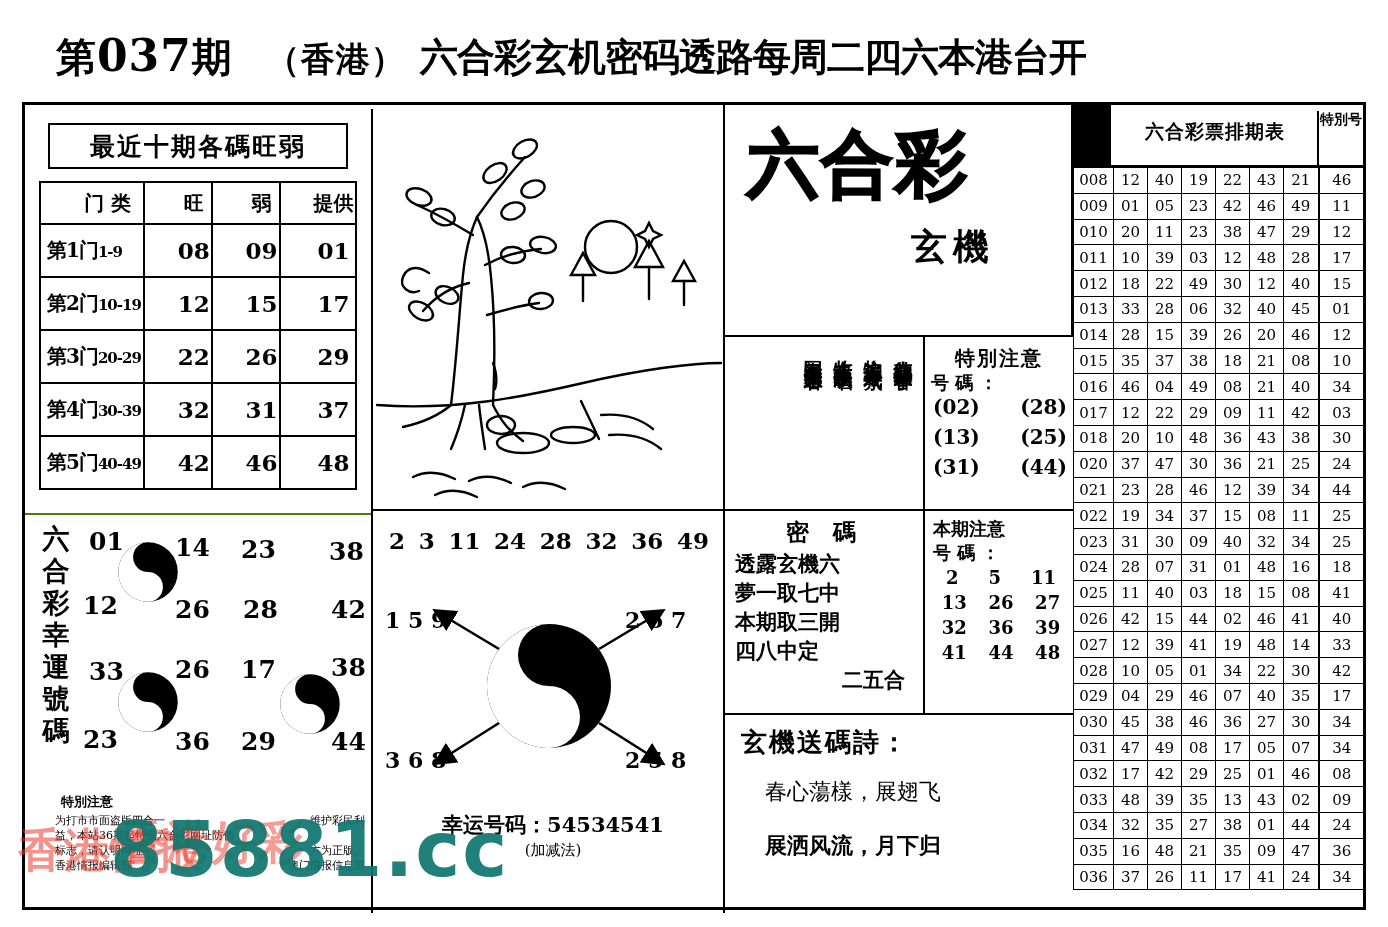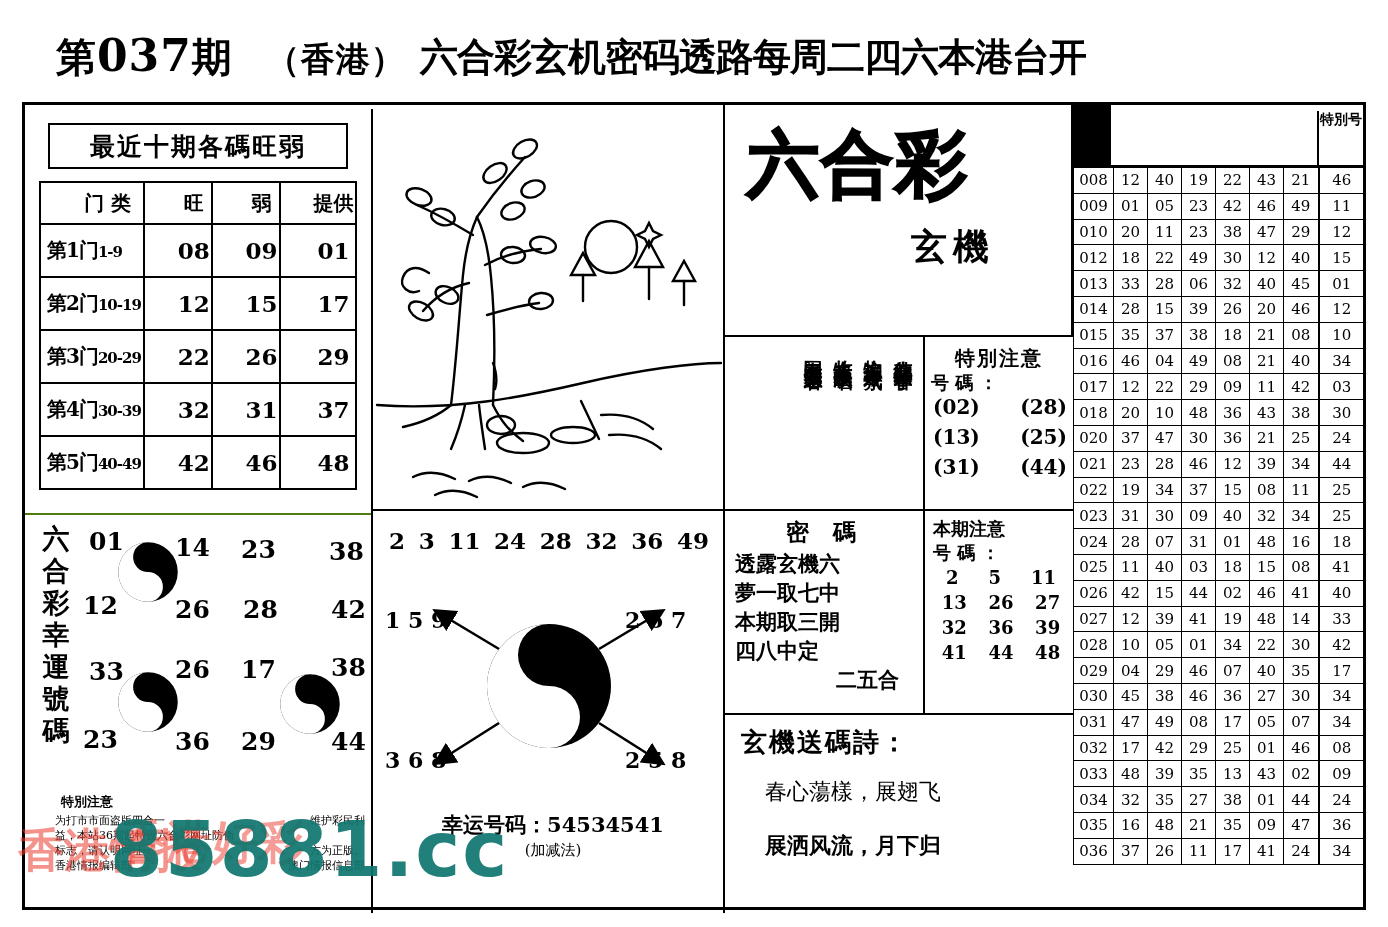--- a/index.html
+++ b/index.html
@@ -128,21 +128,21 @@
     font-family:"DejaVu Serif", serif; font-weight:bold; font-size:18px;
   }
   #panelSpecial .pairs { position:absolute; left:8px; top:58px; width:134px; }
   #panelSpecial .pairs .pr { display:flex; justify-content:space-between; font-family:"DejaVu Serif", serif; font-size:20px; font-weight:bold; margin-bottom:6px;}
 
   #panelCode { left:700px; top:406px; width:200px; height:204px; border-right:2px solid #000; border-bottom:2px solid #000; }
   #panelCode .hd { position:absolute; left:0; top:6px; width:200px; text-align:center;
     font-family:"DejaVu Serif", serif; font-weight:bold; font-size:23px; letter-spacing:8px;}
   #panelCode .lines { position:absolute; left:10px; top:38px; width:190px;
     font-family:"DejaVu Serif", serif; font-weight:bold; font-size:21px; line-height:29px;}
-  #panelCode .lines .ind { text-align:right; padding-right:26px;}
+  #panelCode .lines .ind { text-align:right; padding-right:20px;}
 
   #panelThis { left:900px; top:406px; width:148px; height:204px; border-bottom:2px solid #000; }
   #panelThis .hd { position:absolute; left:8px; top:6px; font-family:"DejaVu Serif", serif; font-weight:bold; font-size:18px;}
   #panelThis .hd2 { position:absolute; left:8px; top:30px; font-family:"DejaVu Serif", serif; font-weight:bold; font-size:18px;}
   #panelThis .nums { position:absolute; left:6px; top:54px; width:140px;
     font-family:"DejaVu Serif", serif; font-size:18px; font-weight:bold; line-height:25px;}
   #panelThis .nums div { display:flex; justify-content:space-around; }
 
   #panelVerse { left:700px; top:610px; width:348px; height:198px; }
   #panelVerse .hd { position:absolute; left:16px; top:10px;
@@ -482,20 +482,21 @@
 
   <div class="cell" id="panelVerse">
     <div class="hd">玄機送碼詩：</div>
     <div class="l1">春心蕩樣，展翅飞</div>
     <div class="l2">展洒风流，月下归</div>
   </div>
 
   <div class="cell" id="panelSched">
     <div id="schedHead">
       <div class="blk"></div>
+      <div class="t1">六合彩票排期表</div>
       <div class="t2">特別号</div>
     </div>
     <table id="schedTable">
         <tbody id="schedBody">
           <tr>
             <td class="c0">008</td>
             <td>12</td>
             <td>40</td>
             <td>19</td>
             <td>22</td>
@@ -517,20 +518,30 @@
             <td class="c0">010</td>
             <td>20</td>
             <td>11</td>
             <td>23</td>
             <td>38</td>
             <td>47</td>
             <td>29</td>
             <td class="sp">12</td>
           </tr>
           <tr>
+            <td class="c0">011</td>
+            <td>10</td>
+            <td>39</td>
+            <td>03</td>
+            <td>12</td>
+            <td>48</td>
+            <td>28</td>
+            <td class="sp">17</td>
+          </tr>
+          <tr>
             <td class="c0">012</td>
             <td>18</td>
             <td>22</td>
             <td>49</td>
             <td>30</td>
             <td>12</td>
             <td>40</td>
             <td class="sp">15</td>
           </tr>
           <tr>

